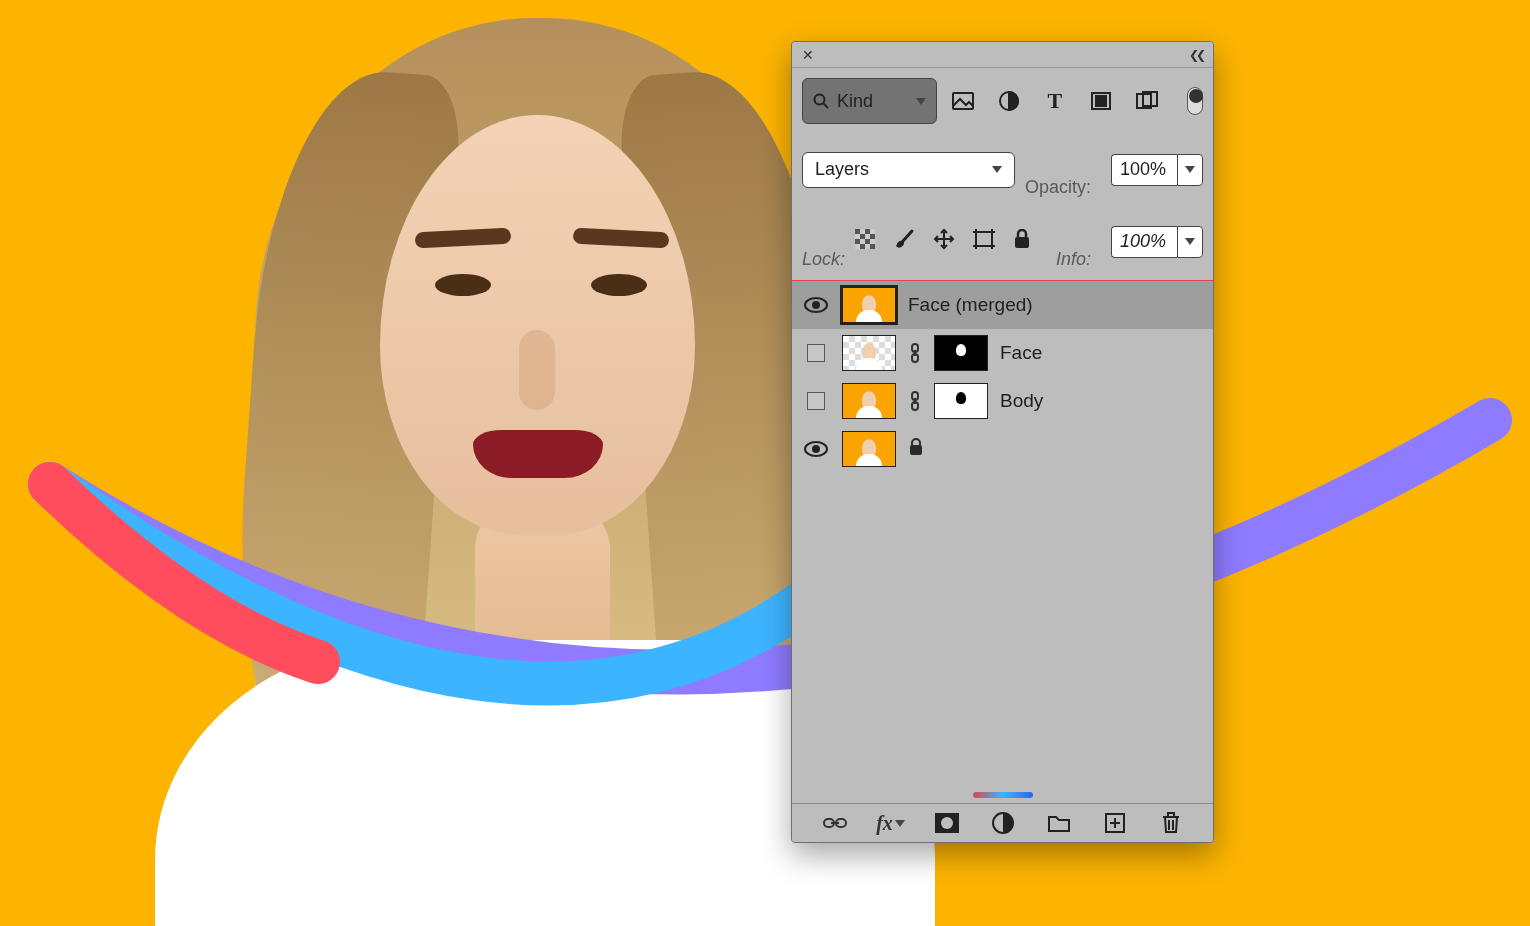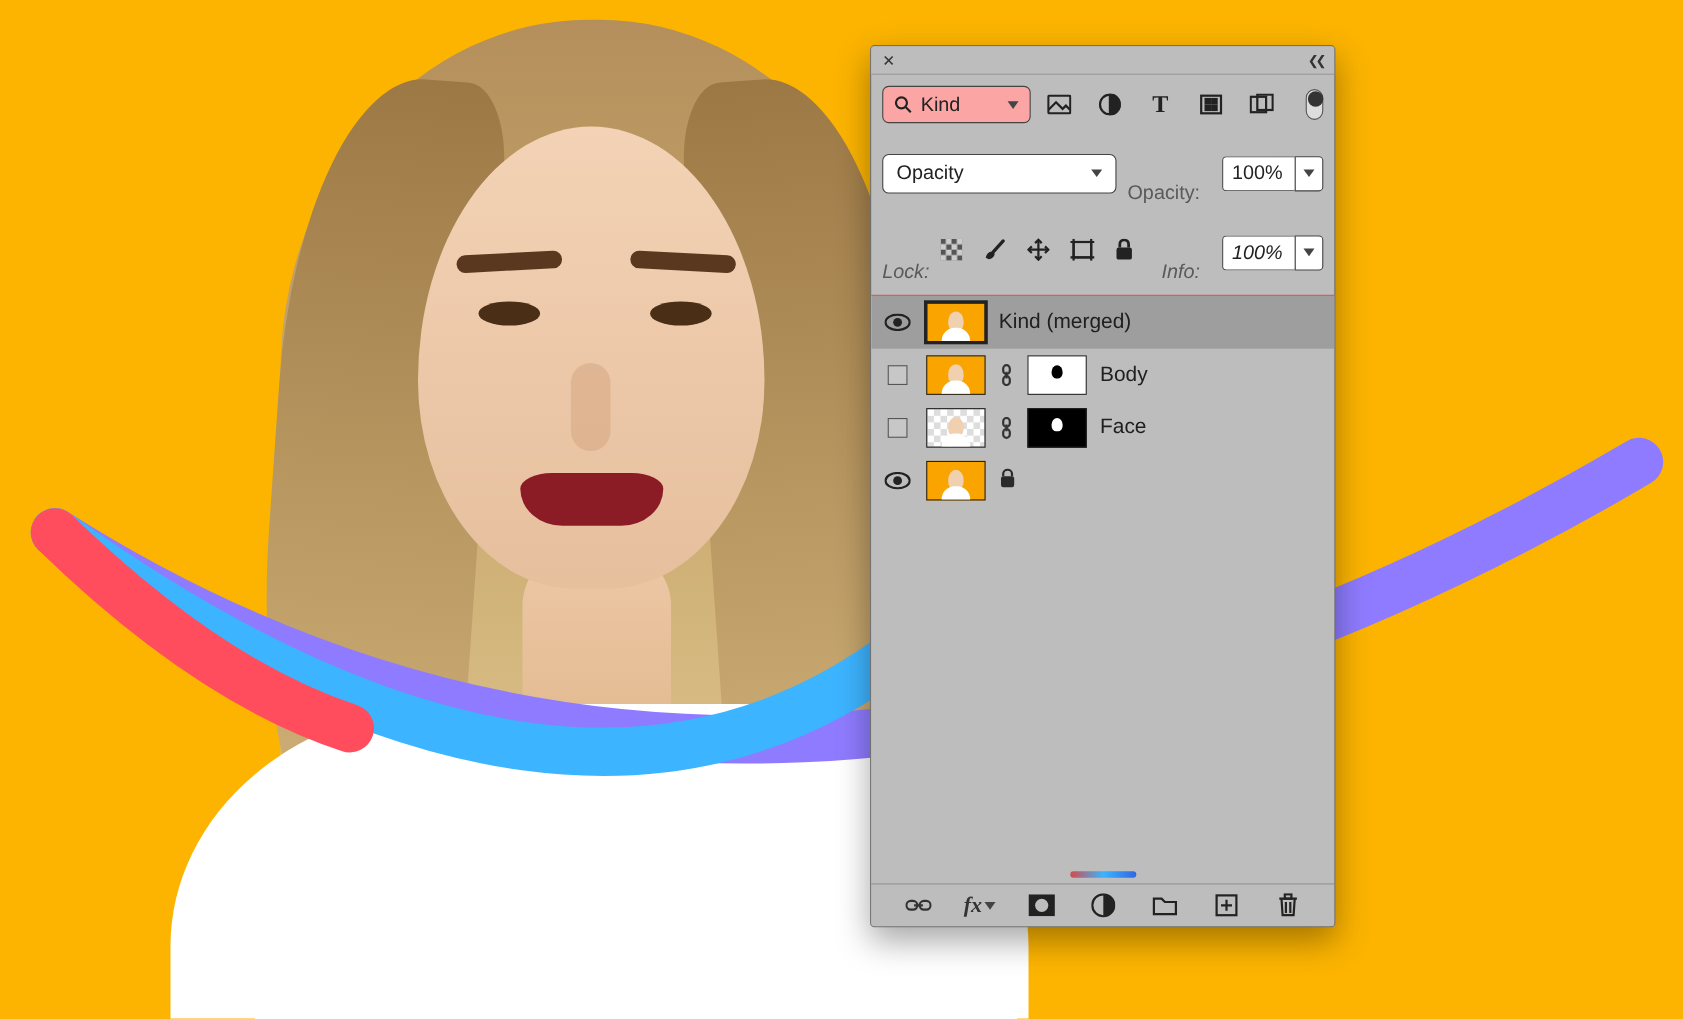--- a/index.html
+++ b/index.html
@@ -105,22 +105,22 @@
 
   .row {
     display:flex; align-items:center;
     padding:8px 10px; gap:10px;
     border-bottom:1px solid rgba(0,0,0,0);
   }
   .row.bordered { border-bottom:1px solid #ef4444;font-style:italic; }
   .filter-row { padding:10px 10px 8px 10px; gap:14px;}
   .kind-select {
     display:flex; align-items:center; gap:8px;
-    background:#fca5a5; border:1px solid #444; border-radius:6px;
-    height:34px; padding:0 10px; width:150px; cursor:pointer; justify-content:space-between;
+    background:#737373; border:1px solid #444; border-radius:6px;
+    height:46px; padding:0 10px; width:150px; cursor:pointer; justify-content:space-between;
   }
   .kind-select .left { display:flex; gap:8px; align-items:center; color:#222;}
   .filter-icons { display:flex; gap:22px; align-items:center; }
   .fic { width:24px; height:24px; display:flex; align-items:center; justify-content:center; color:#222; }
   .fic svg { stroke:#222; fill:none; stroke-width:2; }
   .switch {
     width:18px; height:28px; background:#ddd; border:1px solid #555;
     border-radius:10px; position:relative; cursor:pointer;
   }
   .switch::after{ content:""; position:absolute; top:1px; left:1px; width:14px; height:14px; background:#333; border-radius:50%; }
@@ -263,21 +263,21 @@
             <rect x="7" y="1" width="14" height="14"></rect>
           </svg>
         </span>
     </div>
     <div style="flex:1"></div>
     <div class="switch"></div>
   </div>
 
   <div class="row">
     <div class="blend-select">
-      <span>Opacity</span>
+      <span>Layers</span>
       <span class="chev sm"></span>
     </div>
     <span class="label">Opacity:</span>
     <div class="pct-box">
       <div class="pct-input" style="display:flex;align-items:center">100%</div>
       <div class="pct-step">
           <span class="chev sm"></span>
         </div>
     </div>
   </div>
@@ -333,21 +333,39 @@
   <div class="layers-list">
 
     <div class="layer selected">
       <div class="vis">
         <svg width="24" height="16">
             <ellipse cx="12" cy="8" rx="11" ry="7" fill="none" stroke="#222" stroke-width="2"></ellipse>
             <circle cx="12" cy="8" r="4" fill="#222"></circle>
           </svg>
       </div>
       <div class="thumb selected"></div>
-      <div class="layer-name">Kind (merged)</div>
+      <div class="layer-name">Face (merged)</div>
+    </div>
+
+    <div class="layer">
+      <div class="vis">
+          <div class="box"></div>
+        </div>
+      <div class="thumb trans"></div>
+      <div class="link">
+          <svg width="12" height="20" stroke="#333" fill="none" stroke-width="2">
+            <rect x="3" y="1" width="6" height="8" rx="3"></rect>
+            <rect x="3" y="11" width="6" height="8" rx="3"></rect>
+            <line x1="6" y1="7" x2="6" y2="13"></line>
+          </svg>
+        </div>
+      <div class="mask black">
+          <div class="dot"></div>
+        </div>
+      <div class="layer-name">Face</div>
     </div>
 
     <div class="layer">
       <div class="vis">
           <div class="box"></div>
         </div>
       <div class="thumb"></div>
       <div class="link">
           <svg width="12" height="20" stroke="#333" fill="none" stroke-width="2">
             <rect x="3" y="1" width="6" height="8" rx="3"></rect>
@@ -356,38 +374,20 @@
           </svg>
         </div>
       <div class="mask white">
           <div class="dot"></div>
         </div>
       <div class="layer-name">Body</div>
     </div>
 
     <div class="layer">
       <div class="vis">
-          <div class="box"></div>
-        </div>
-      <div class="thumb trans"></div>
-      <div class="link">
-          <svg width="12" height="20" stroke="#333" fill="none" stroke-width="2">
-            <rect x="3" y="1" width="6" height="8" rx="3"></rect>
-            <rect x="3" y="11" width="6" height="8" rx="3"></rect>
-            <line x1="6" y1="7" x2="6" y2="13"></line>
-          </svg>
-        </div>
-      <div class="mask black">
-          <div class="dot"></div>
-        </div>
-      <div class="layer-name">Face</div>
-    </div>
-
-    <div class="layer">
-      <div class="vis">
         <svg width="24" height="16">
             <ellipse cx="12" cy="8" rx="11" ry="7" fill="none" stroke="#222" stroke-width="2"></ellipse>
             <circle cx="12" cy="8" r="4" fill="#222"></circle>
           </svg>
       </div>
       <div class="thumb"></div>
       <span class="lock"><svg width="16" height="18" fill="#2a2a2a">
             <rect x="2" y="7" width="12" height="10" rx="2"></rect>
             <path d="M4 7 V5 a4 4 0 0 1 8 0 V7" fill="none" stroke="#2a2a2a" stroke-width="2"></path>
           </svg></span>

